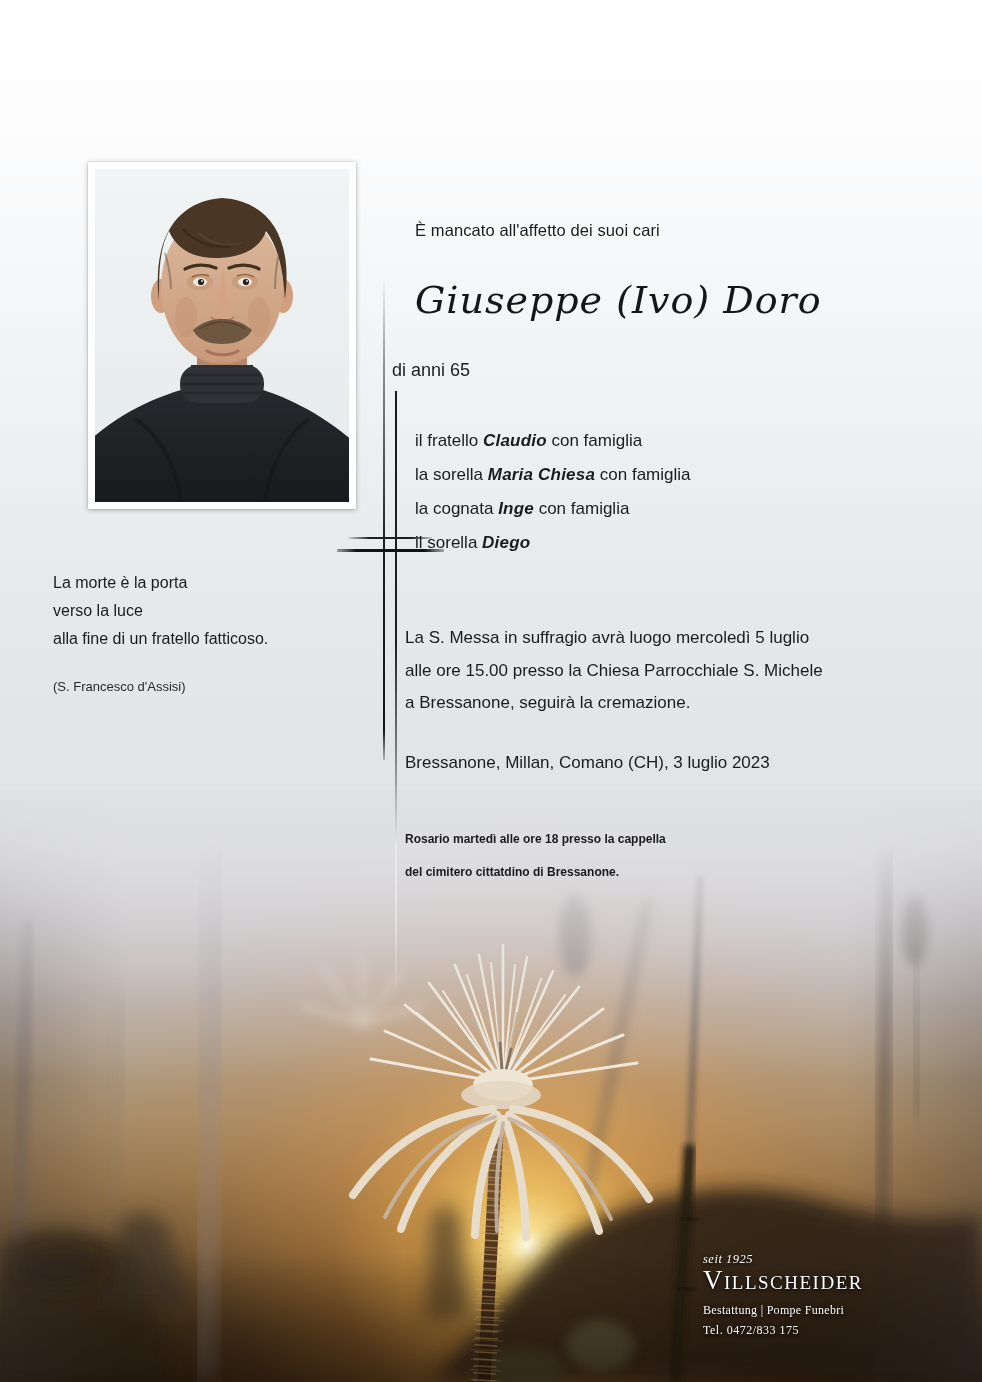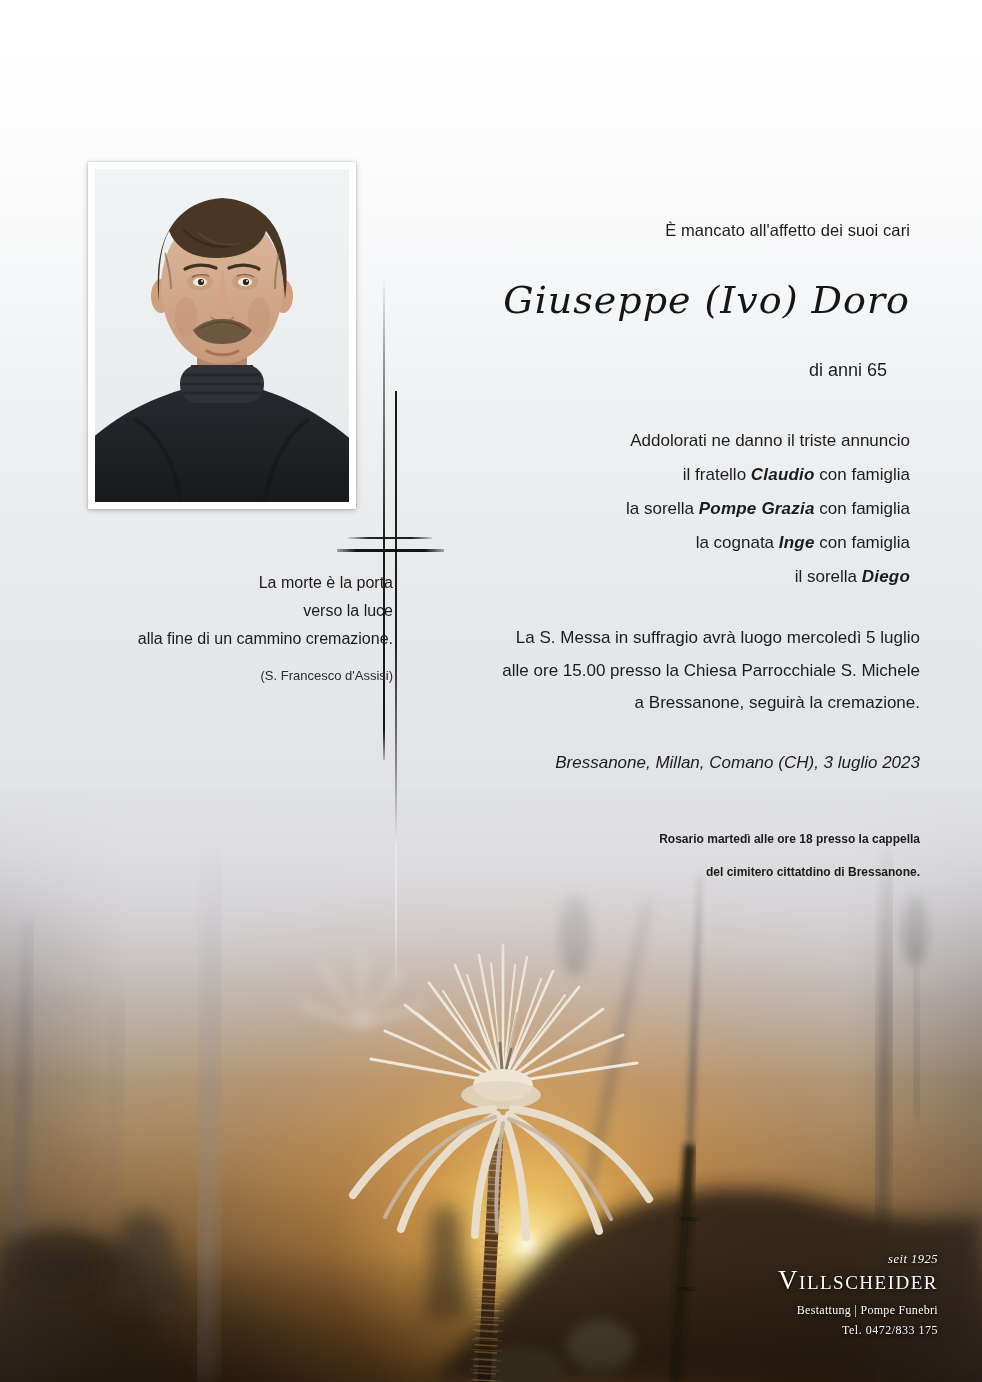--- a/index.html
+++ b/index.html
@@ -69,35 +69,35 @@
     left:348px;top:537px;width:84px;height:2px;
     background:linear-gradient(90deg,
       rgba(34,34,34,0.1) 0%, #222 25%, #1c1c1c 75%, rgba(34,34,34,0.15) 100%);
   }
   .cross-h2{
     left:337px;top:549px;width:107px;height:3px;
     background:linear-gradient(90deg,
       rgba(22,22,22,0.35) 0%, #141414 18%, #121212 82%, rgba(22,22,22,0.3) 100%);
   }
   
-  .tc{position:absolute;text-align:right;}
+  .tc{position:absolute;text-align:left;}
   .intro{left:415px;top:221px;width:495px;font-size:16.5px;letter-spacing:0.1px;}
   .deceased-name{
     left:415px;top:278px;width:495px;
     font-family:"DejaVu Serif", serif;font-style:italic;font-weight:400;
     font-size:38px;letter-spacing:1px;color:#161616;
   }
   .age{left:392px;top:360px;width:495px;font-size:18px;}
   .family{left:415px;top:424px;width:495px;font-size:17px;line-height:34px;}
   .member-name{font-weight:bold;letter-spacing:0.2px;font-style:italic;}
   .mass{left:405px;top:622px;width:515px;font-size:17px;line-height:32.5px;}
-  .dateline{left:405px;top:753px;width:515px;font-size:17px;font-style:italic;}
+  .dateline{left:405px;top:753px;width:515px;font-size:17px;}
   .rosary{left:405px;top:823px;width:515px;font-size:12px;line-height:33px;font-weight:bold;}
   .quote{left:53px;top:569px;width:340px;font-size:16px;line-height:28px;}
-  .quote-attr{font-size:13px;margin-top:9px;color:#2a2a2a;}
+  .quote-attr{font-size:13px;margin-top:20px;color:#2a2a2a;}
   
   .fh-logo{
     left:703px;top:1252px;width:235px;color:#ffffff;
     font-family:"Liberation Serif", serif;
     text-shadow:0 1px 3px rgba(0,0,0,0.75), 0 0 6px rgba(0,0,0,0.35);
   }
   .fh-since{font-size:12.5px;font-style:italic;line-height:15px;letter-spacing:0.5px;}
   .fh-name{font-variant:small-caps;font-size:27px;line-height:26px;letter-spacing:1.5px;}
   .fh-sub{font-size:12px;line-height:18px;letter-spacing:0.3px;margin-top:8px;}
   .fh-phone{font-size:12px;line-height:22px;letter-spacing:0.5px;}
@@ -295,31 +295,30 @@
       <path d="M40,250 C60,262 80,290 86,333" stroke="#121317" stroke-width="4" fill="none" opacity="0.5"></path>
       <path d="M214,250 C196,262 176,290 170,333" stroke="#121317" stroke-width="4" fill="none" opacity="0.5"></path>
     </svg>
   </div>
 
   <div class="tc intro">È mancato all'affetto dei suoi cari</div>
   <div class="tc deceased-name">Giuseppe (Ivo) Doro</div>
   <div class="tc age">di anni 65</div>
 
   <div class="tc family">
-    <div>Addolorati ne danno il triste annuncio</div>
     <div><span>il fratello </span><span class="member-name">Claudio</span><span> con famiglia</span></div>
-    <div><span>la sorella </span><span class="member-name">Pompe Grazia</span><span> con famiglia</span></div>
+    <div><span>la sorella </span><span class="member-name">Maria Chiesa</span><span> con famiglia</span></div>
     <div><span>la cognata </span><span class="member-name">Inge</span><span> con famiglia</span></div>
     <div><span>il sorella </span><span class="member-name">Diego</span><span></span></div>
   </div>
 
   <div class="tc quote">
     <div>La morte è la porta</div>
     <div>verso la luce</div>
-    <div>alla fine di un cammino cremazione.</div>
+    <div>alla fine di un fratello fatticoso.</div>
     <div class="quote-attr">(S. Francesco d'Assisi)</div>
   </div>
 
   <div class="tc mass">
     <div>La S. Messa in suffragio avrà luogo mercoledì 5 luglio</div>
     <div>alle ore 15.00 presso la Chiesa Parrocchiale S. Michele</div>
     <div>a Bressanone, seguirà la cremazione.</div>
   </div>
   <div class="tc dateline">Bressanone, Millan, Comano (CH), 3 luglio 2023</div>
   <div class="tc rosary">

